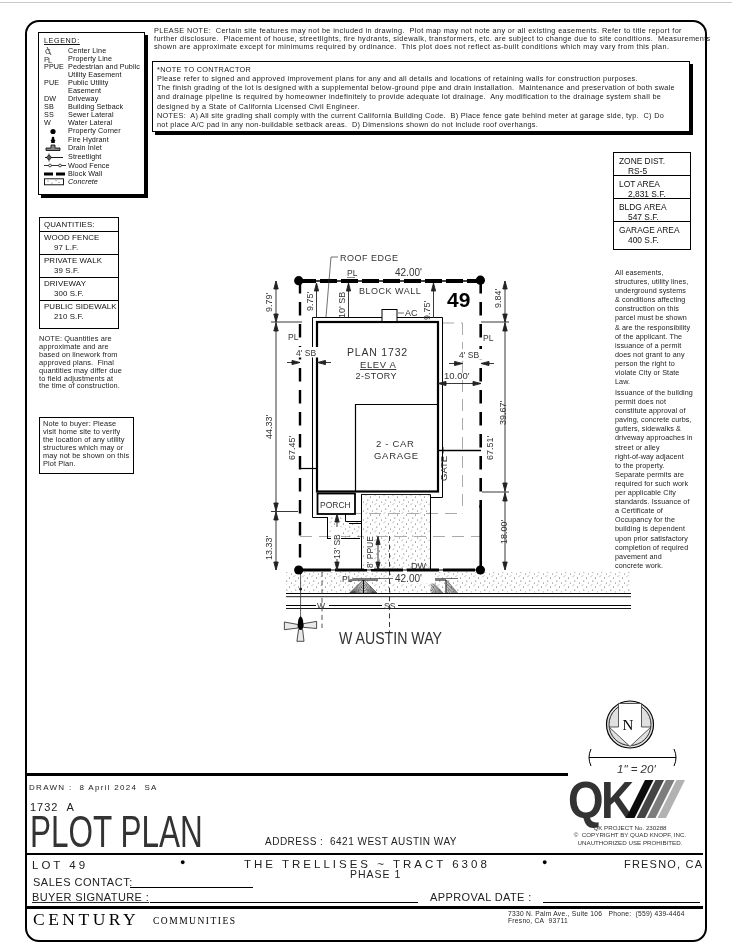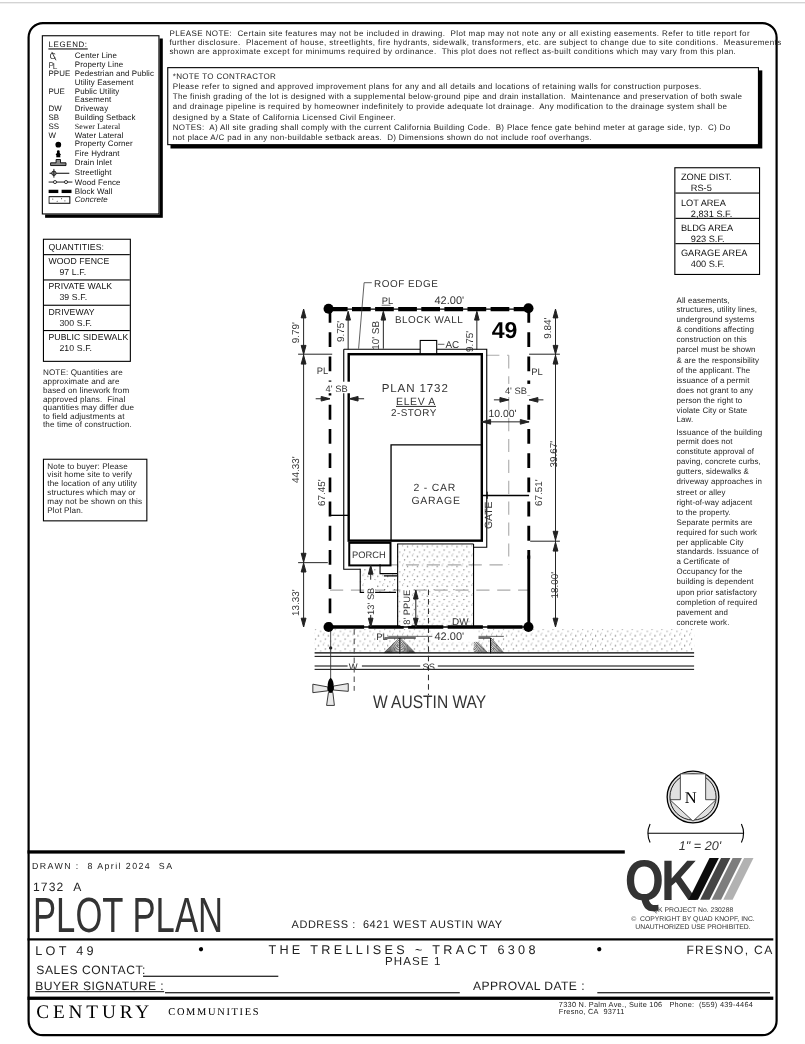--- a/index.html
+++ b/index.html
@@ -57,21 +57,21 @@
             <td style="padding:0;">Driveway</td>
           </tr>
 
     <tr>
             <td style="padding:0;">SB</td>
             <td style="padding:0;">Building Setback</td>
           </tr>
 
     <tr>
             <td style="padding:0;">SS</td>
-            <td style="padding:0;font-family:Liberation Serif, serif;">Sewer Lateral</td>
+            <td style="padding:0;">Sewer Lateral</td>
           </tr>
 
     <tr>
             <td style="padding:0;">W</td>
             <td style="padding:0;">Water Lateral</td>
           </tr>
 
     <tr>
             <td style="padding:0;">
               <svg width="16" height="7">
@@ -162,21 +162,21 @@
   <div style="padding:1.5px 0 1.5px 4px;">PUBLIC SIDEWALK<br><span style="padding-left:10px;">210 S.F.</span></div>
 </div>
 
 <div class="abs note" style="left:39px;top:335px;width:96px;font-size:7.4px;line-height:7.9px;white-space:nowrap;">NOTE: Quantities are<br>approximate and are<br>based on linework from<br>approved plans.&nbsp; Final<br>quantities may differ due<br>to field adjustments at<br>the time of construction.</div>
 
 <div class="abs note" style="left:39px;top:417px;width:87px;height:51px;border:1.5px solid #000;padding:2px 3px;font-size:7.4px;line-height:7.9px;white-space:nowrap;">Note to buyer: Please<br>visit home site to verify<br>the location of any utility<br>structures which may or<br>may not be shown on this<br>Plot Plan.</div>
 
 <div class="abs" style="left:613px;top:152px;width:76px;height:96px;border:1.6px solid #000;font-size:8.4px;">
   <div style="border-bottom:1.3px solid #000;padding:3px 0 3px 5px;height:16px;">ZONE DIST.<br><span style="padding-left:9px;">RS-5</span></div>
   <div style="border-bottom:1.3px solid #000;padding:3px 0 3px 5px;height:16px;">LOT AREA<br><span style="padding-left:9px;">2,831 S.F.</span></div>
-  <div style="border-bottom:1.3px solid #000;padding:3px 0 3px 5px;height:16px;">BLDG AREA<br><span style="padding-left:9px;">923 S.F.</span></div>
+  <div style="border-bottom:1.3px solid #000;padding:3px 0 3px 5px;height:16px;">BLDG AREA<br><span style="padding-left:9px;">547 S.F.</span></div>
   <div style="padding:3px 0 3px 5px;">GARAGE AREA<br><span style="padding-left:9px;">400 S.F.</span></div>
 </div>
 
 <div class="abs note" style="left:615px;top:268px;width:95px;font-size:7.2px;line-height:9.1px;white-space:nowrap;">All easements,<br>structures, utility lines,<br>underground systems<br>&amp; conditions affecting<br>construction on this<br>parcel must be shown<br>&amp; are the responsibility<br>of the applicant. The<br>issuance of a permit<br>does not grant to any<br>person the right to<br>violate City or State<br>Law.</div>
 
 <div class="abs note" style="left:615px;top:388px;width:95px;font-size:7.2px;line-height:9.1px;white-space:nowrap;">Issuance of the building<br>permit does not<br>constitute approval of<br>paving, concrete curbs,<br>gutters, sidewalks &amp;<br>driveway approaches in<br>street or alley<br>right-of-way adjacent<br>to the property.<br>Separate permits are<br>required for such work<br>per applicable City<br>standards. Issuance of<br>a Certificate of<br>Occupancy for the<br>building is dependent<br>upon prior satisfactory<br>completion of required<br>pavement and<br>concrete work.</div>
 
 <svg class="abs" style="left:0;top:0;" width="732" height="949" viewBox="0 0 732 949">
   <defs>
     <pattern id="stip" width="9" height="9" patternUnits="userSpaceOnUse">

